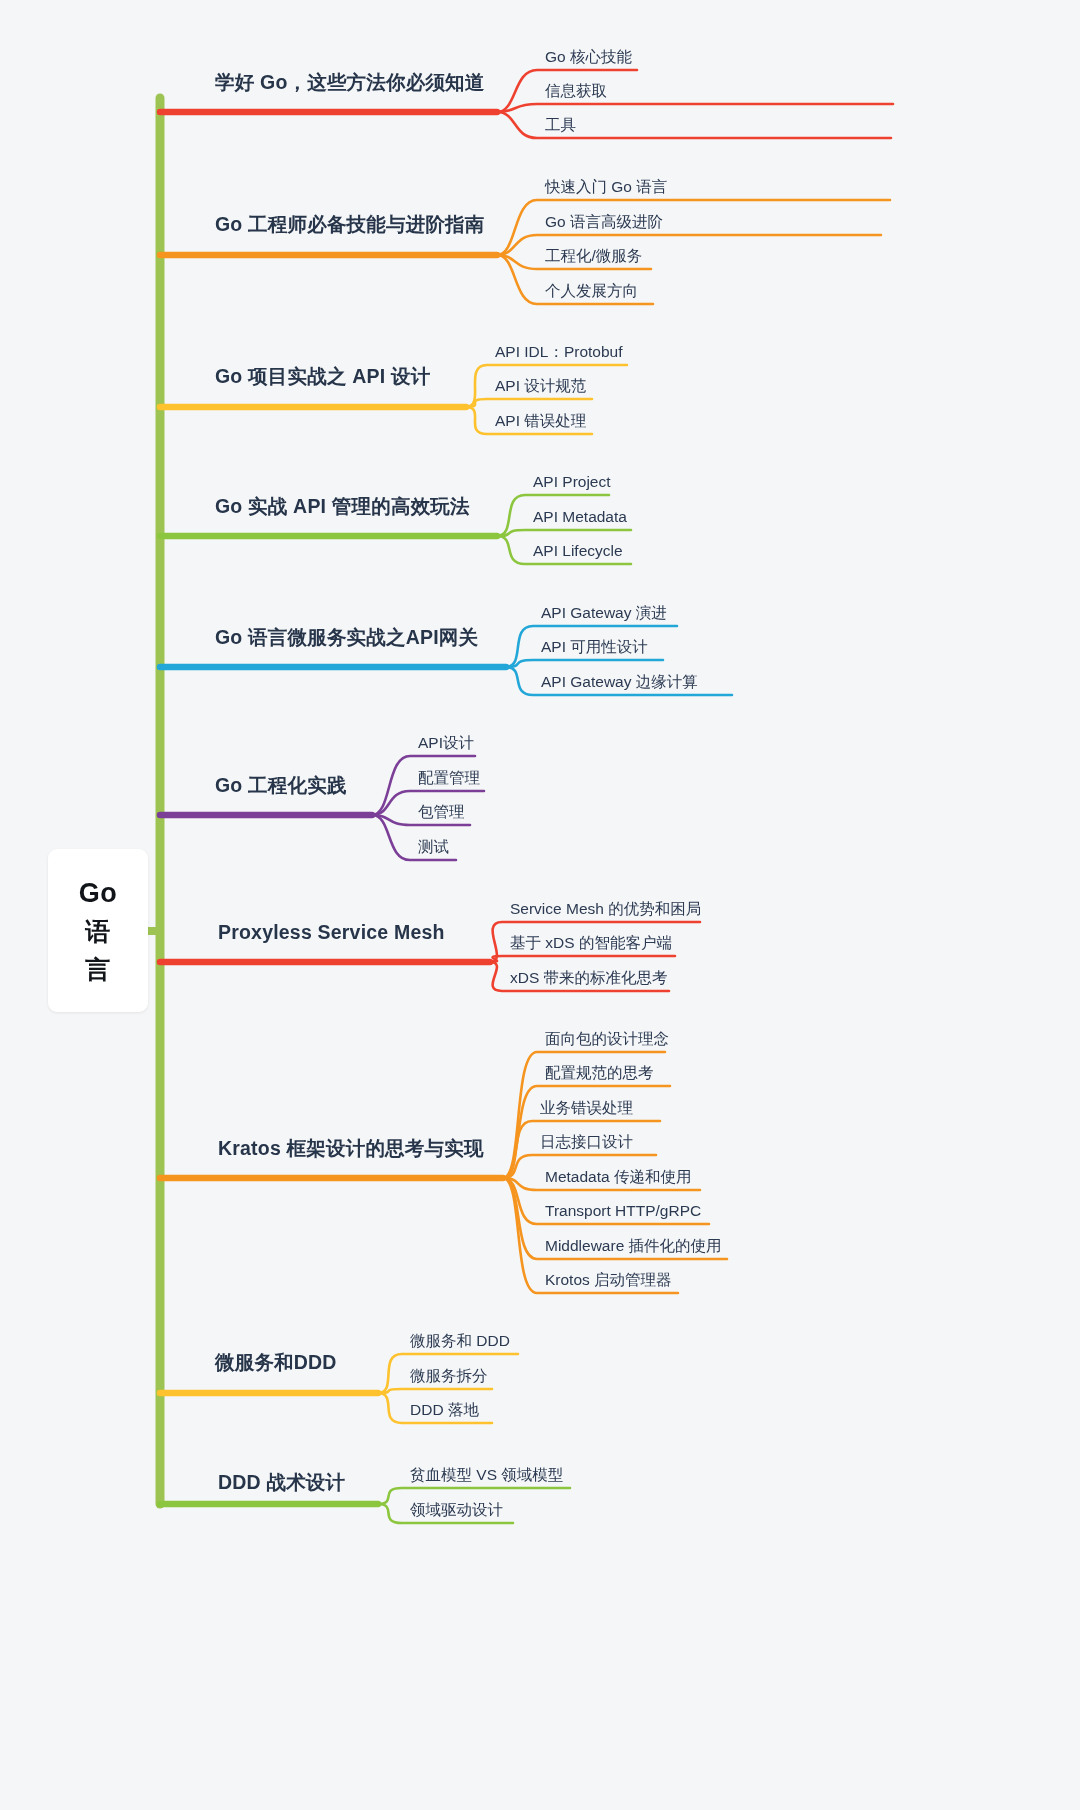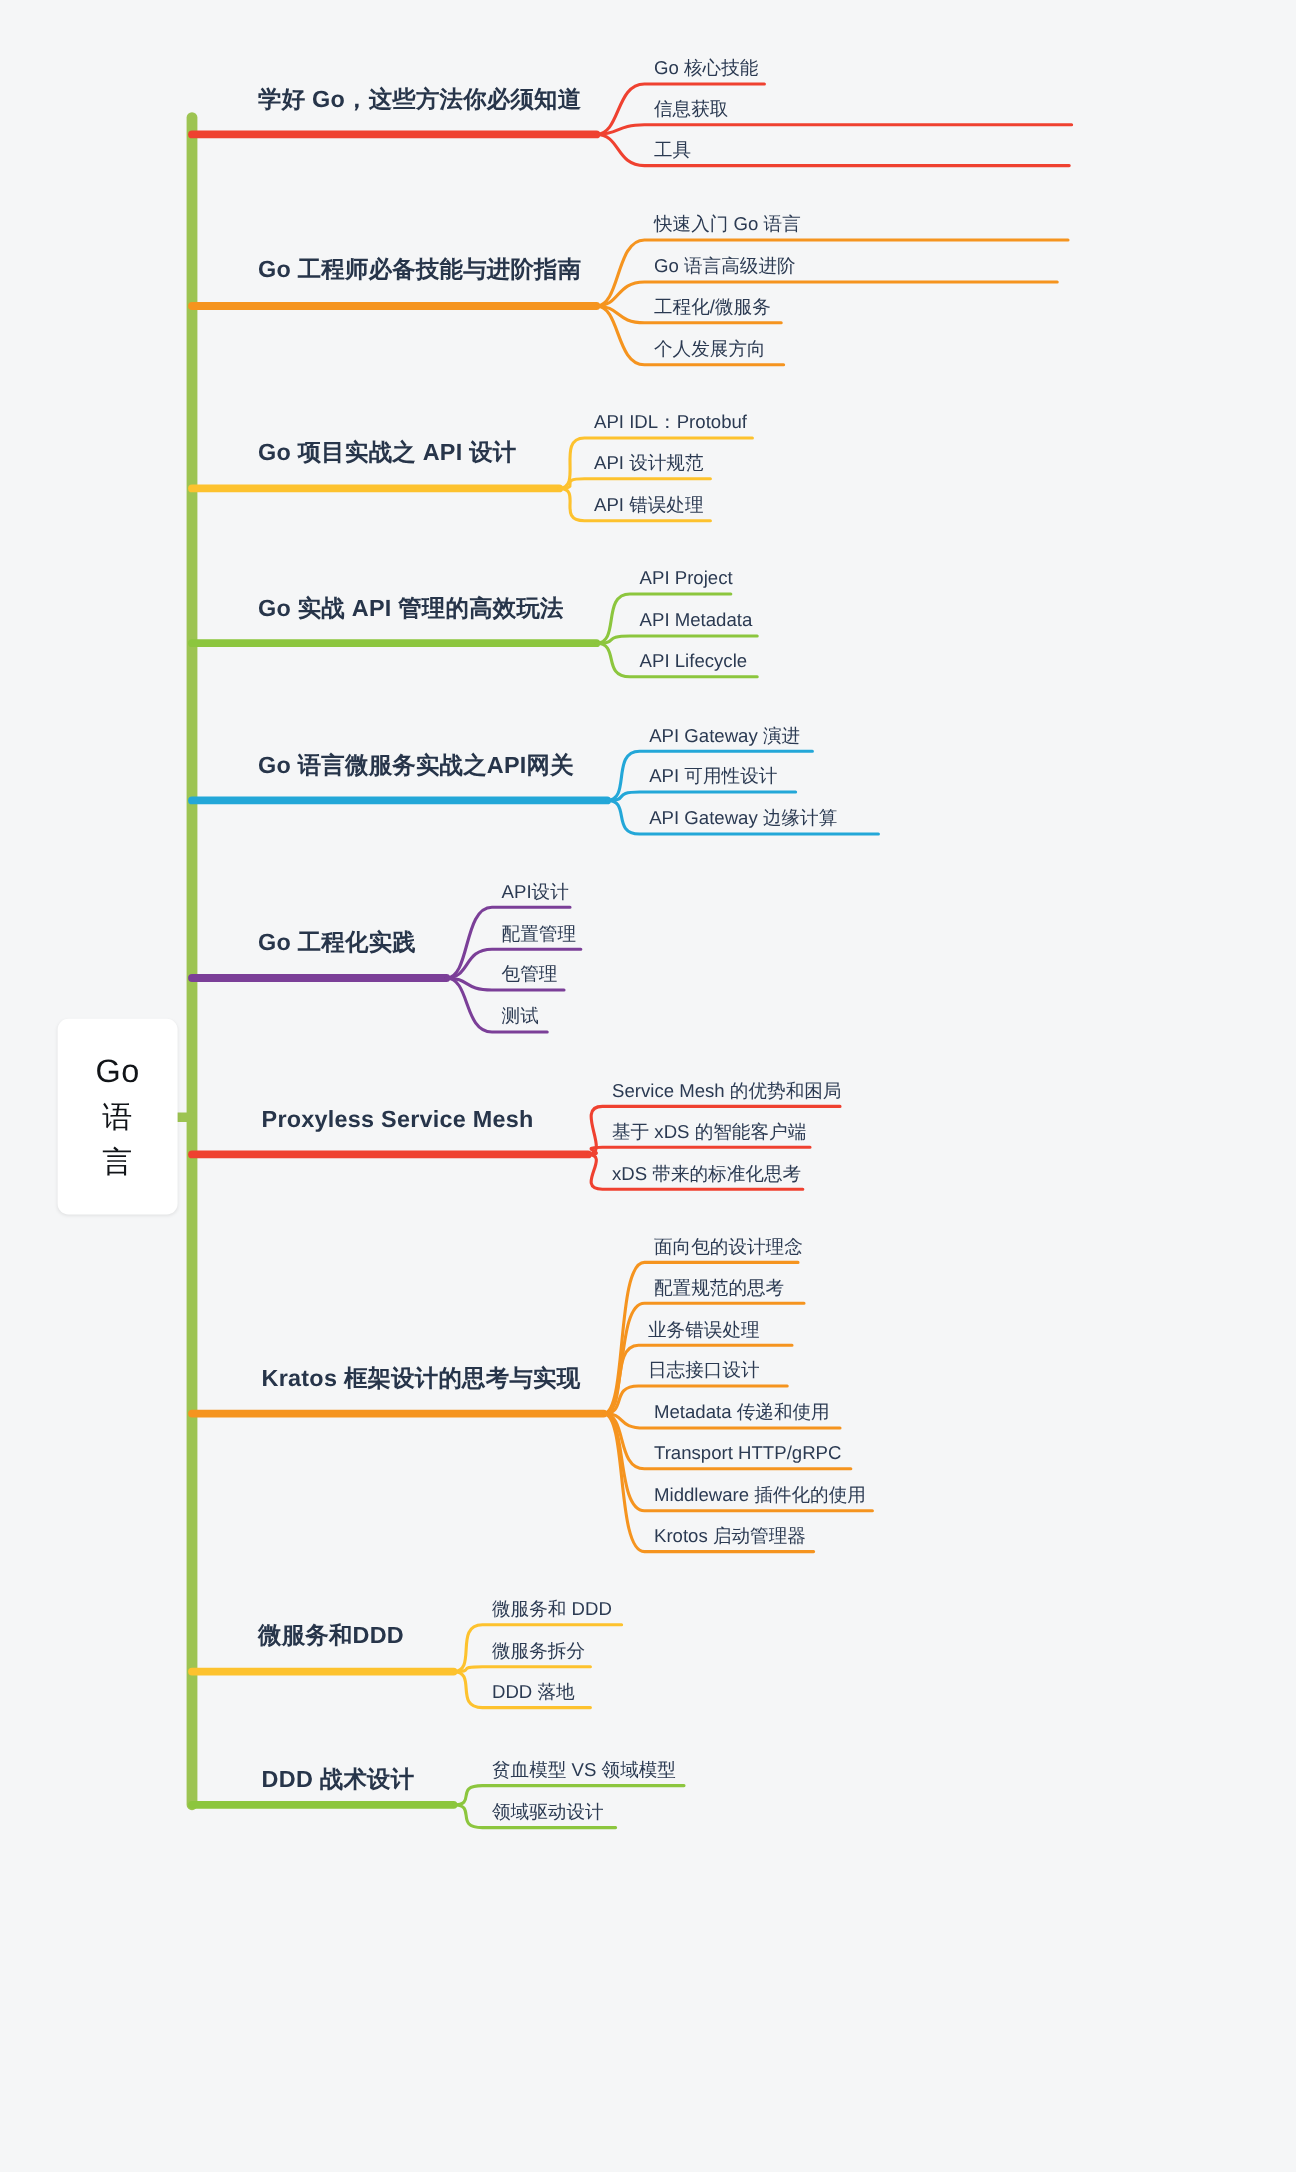--- a/index.html
+++ b/index.html
@@ -27,21 +27,21 @@
     left:48px;top:849px;
     width:100px;height:163px;
     background:#ffffff;
     border-radius:9px;
     box-shadow:0 1px 3px rgba(0,0,0,.08);
     display:flex;flex-direction:column;
     align-items:center;justify-content:center;
     gap:2px;
   }
   .root-line{
-    font-weight:normal;
+    font-weight:bold;
     color:#111418;
     font-size:27px;
     line-height:1.42;
     letter-spacing:.5px;
   }
   .root-line.cjk{font-size:25px;}
 </style>
 </head>
 <body>
 

